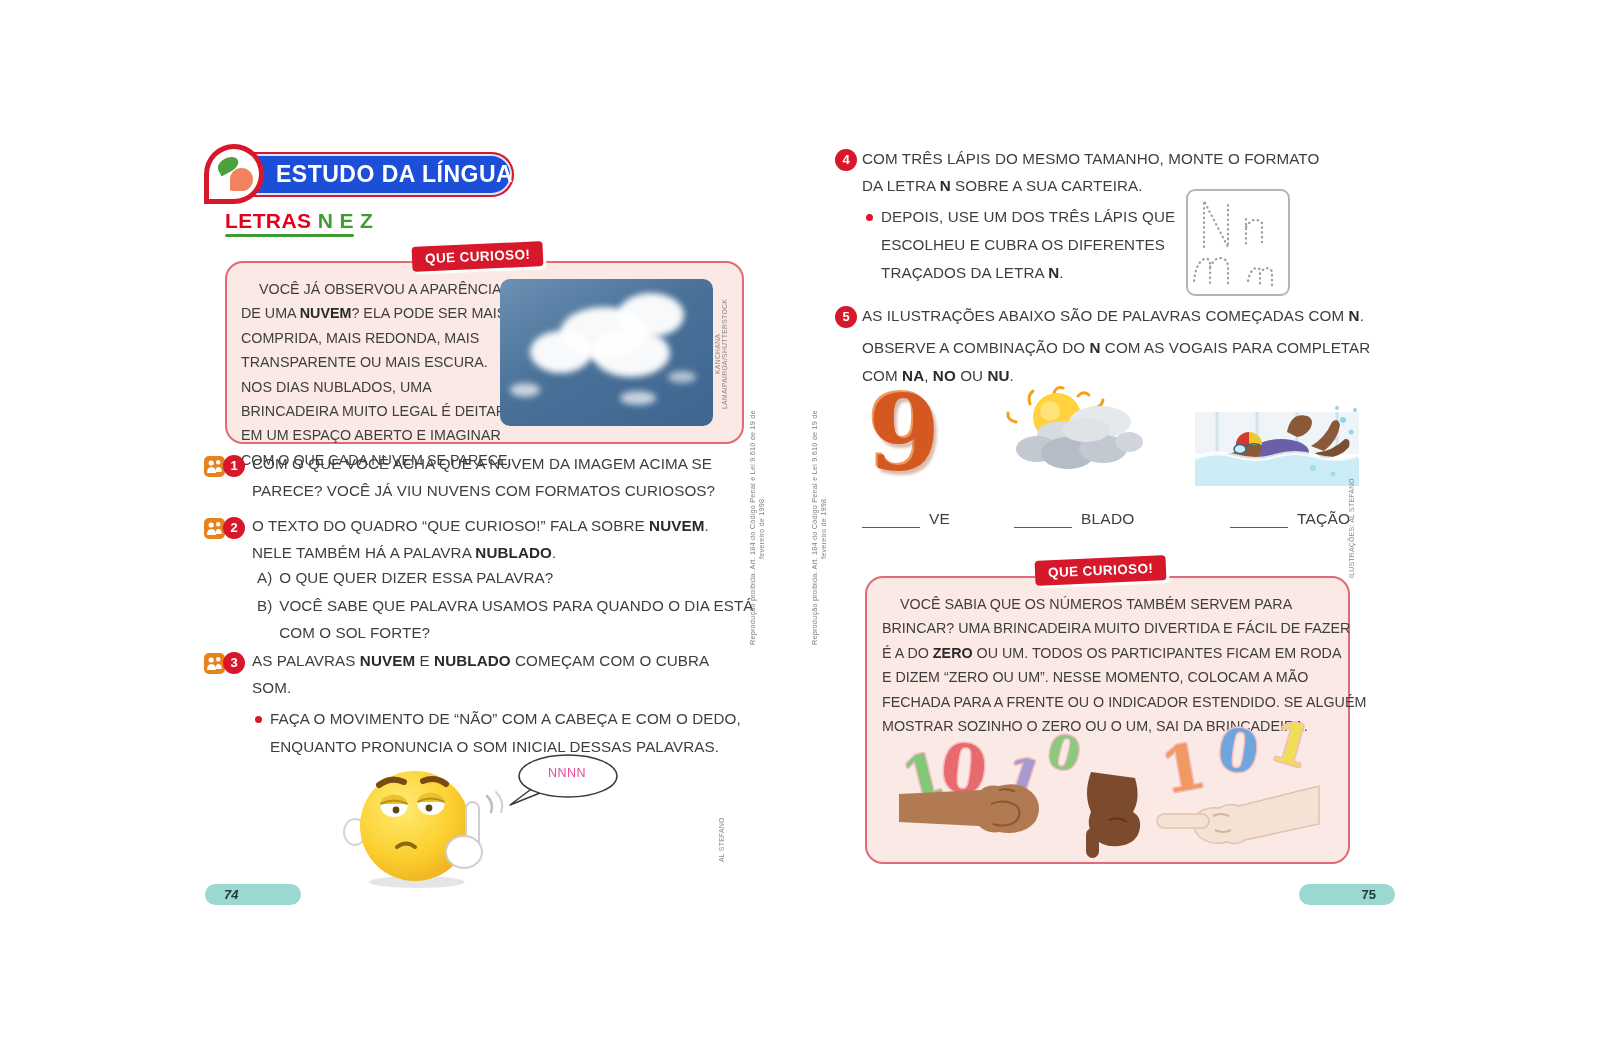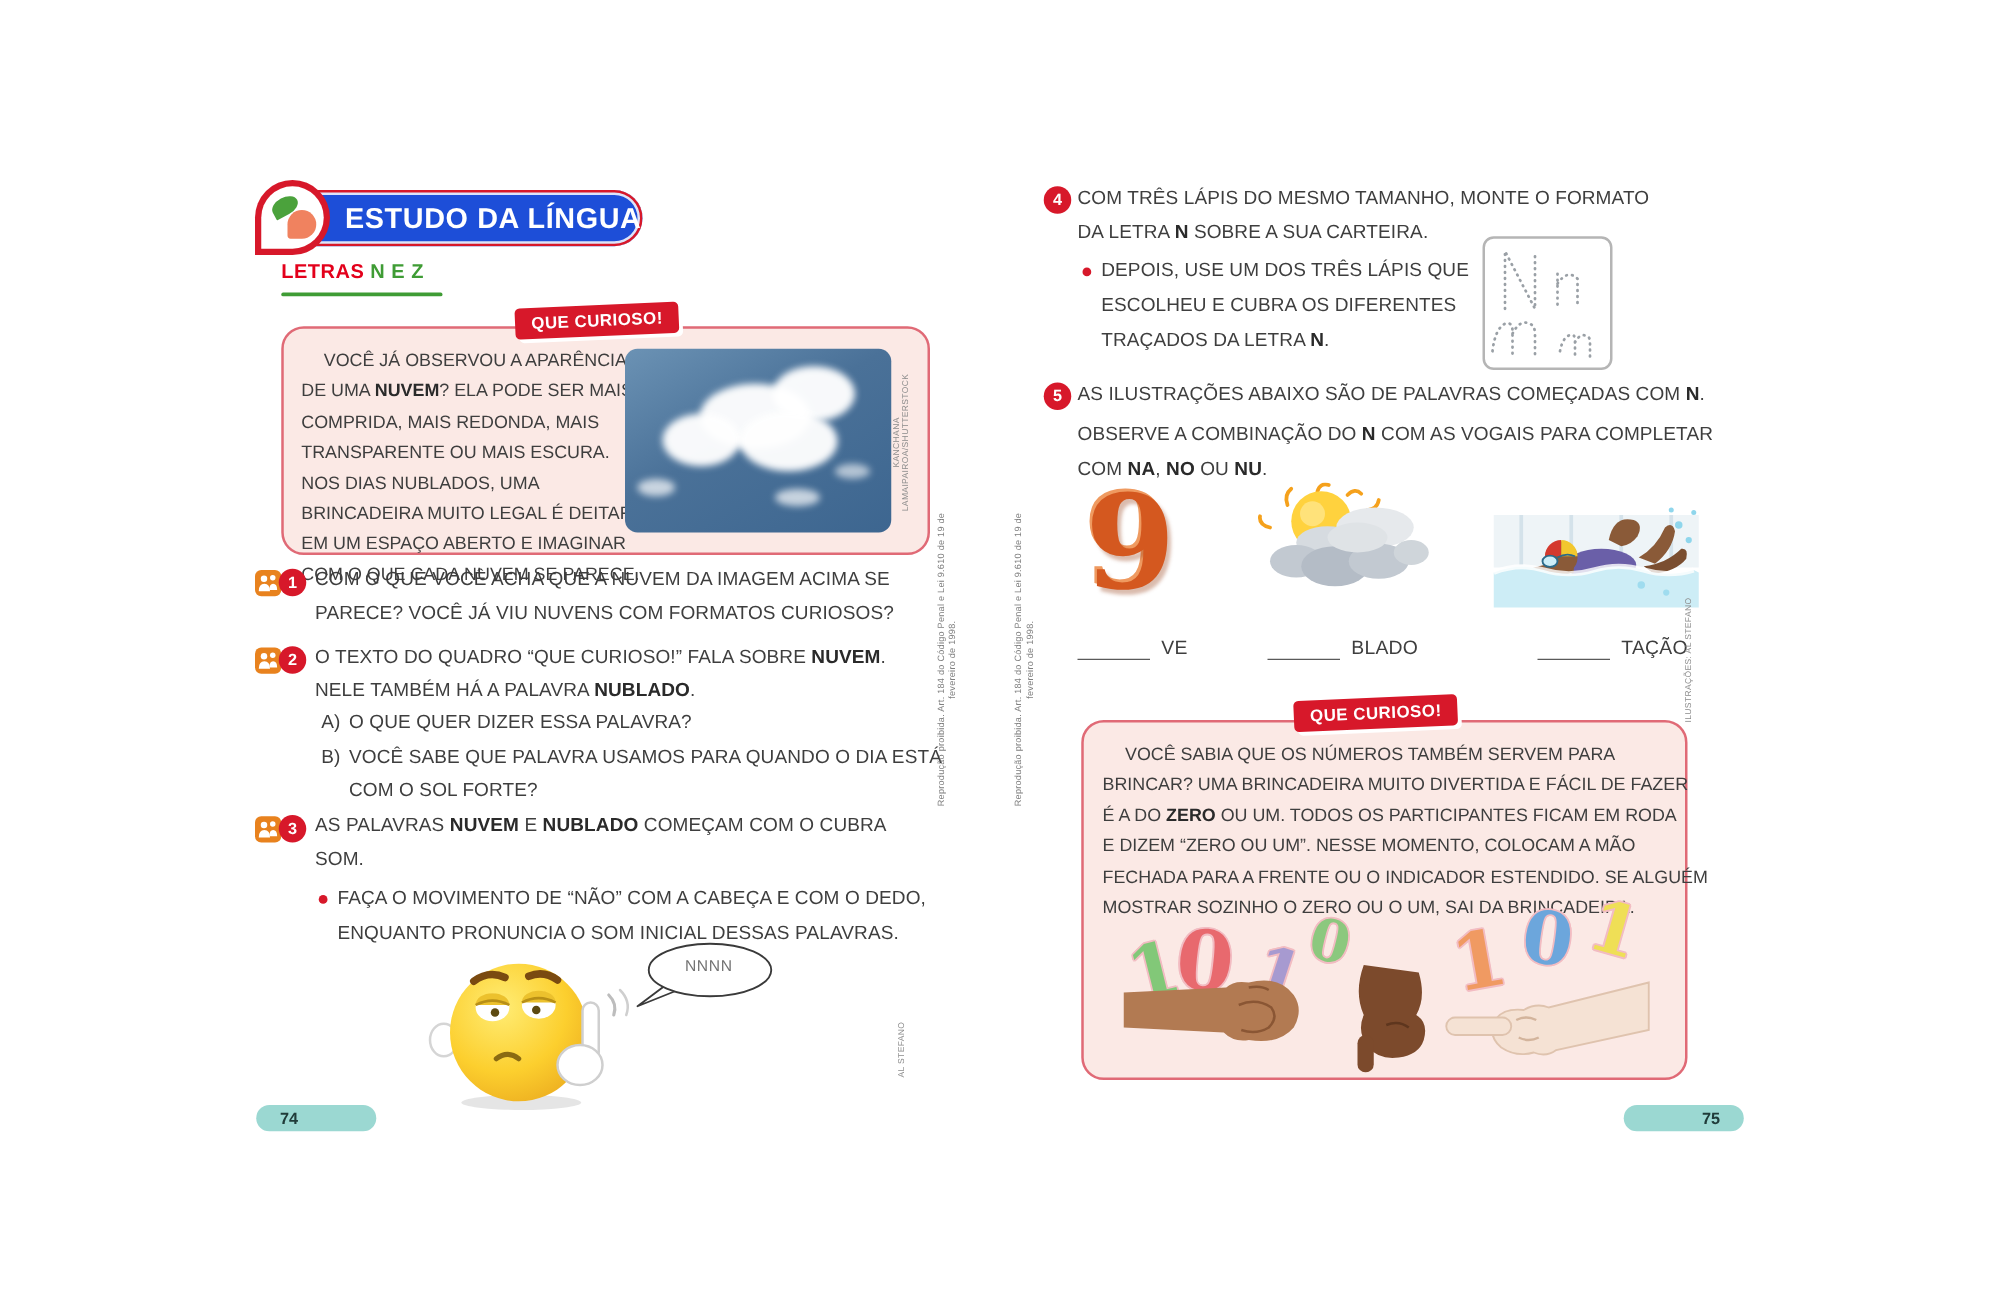--- a/index.html
+++ b/index.html
@@ -13,21 +13,21 @@
   .banner{left:212px;top:152px;width:302px;height:45px;background:#1d4ed8;border-radius:26px;
           box-shadow:inset 0 0 0 2px #d7182a, inset 0 0 0 4px rgba(255,255,255,.85);}
   .banner-text{position:absolute;left:64px;top:0;height:45px;line-height:45px;color:#fff;
           font-weight:700;font-size:23px;letter-spacing:.5px;}
   .leaf-red{left:204px;top:144px;width:60px;height:60px;background:#d7182a;border-radius:50% 50% 50% 0;}
   .leaf-white{left:209px;top:149px;width:50px;height:50px;background:#fff;border-radius:50% 50% 50% 0;}
   .leaf-green{left:217px;top:158px;width:22px;height:14px;background:#4ba23c;border-radius:60% 60% 60% 5%;
           transform:rotate(-28deg);}
   .leaf-fruit{left:230px;top:168px;width:23px;height:23px;background:#f0825f;border-radius:55% 55% 55% 12%;}
 
-  .subtitle{left:225px;top:209px;font-size:16px;font-weight:700;letter-spacing:.4px;}
+  .subtitle{left:225px;top:209px;font-size:21px;font-weight:700;letter-spacing:.4px;}
   .sub-red{color:#e3001b;}
   .sub-green{color:#3f9c35;}
   .subtitle-underline{left:225px;top:234px;width:129px;height:3px;background:#3f9c35;border-radius:2px;}
 
   
   .curio-box{background:#fbe9e5;border:2px solid #e06a76;border-radius:18px;}
   .curio-badge{background:#d7182a;color:#fff;font-weight:700;font-size:13.5px;letter-spacing:.4px;
           padding:5px 13px;border-radius:4px;transform:rotate(-2.5deg);box-shadow:3px 3px 0 #ffffff;z-index:3;}
   .box-text{font-size:14.3px;line-height:24.4px;color:#3e3e3e;}
   .box-text .tl:first-child{text-indent:18px;}
@@ -62,26 +62,26 @@
 
   .nine{font-family:"DejaVu Serif",serif;font-weight:700;font-size:104px;line-height:1;
         color:#d4581f;text-shadow:3px 4px 3px rgba(150,60,20,.35), -2px -2px 0 #ef9a60;}
 
   .digit{position:absolute;font-family:"DejaVu Serif",serif;font-weight:700;line-height:1;
         text-shadow:-1.5px 0 #f2bcc2,1.5px 0 #f2bcc2,0 -1.5px #f2bcc2,0 1.5px #f2bcc2,
                     -1px -1px #f2bcc2,1px 1px #f2bcc2,-1px 1px #f2bcc2,1px -1px #f2bcc2;}
 
   .page-pill{top:884px;width:96px;height:21px;background:#9bd8d2;border-radius:11px;
         font-size:13px;font-weight:700;color:#203c3a;line-height:21px;}
-  .pill-left span{margin-left:19px;}
+  .pill-left span{margin-left:19px;font-style:italic;}
   .pill-right{text-align:right;}
   .pill-right span{margin-right:19px;}
 
   .bubble-text{position:absolute;left:24px;top:13px;width:86px;text-align:center;
-        font-size:12.5px;color:#737373;letter-spacing:.5px;}
+        font-size:12.5px;color:#ec4899;letter-spacing:.5px;}
 </style>
 </head>
 <body>
 
 <div class="canvas">
 
   <div class="abs banner">
     <div class="banner-text">ESTUDO DA LÍNGUA</div>
   </div>
   <div class="abs leaf-red"></div>

